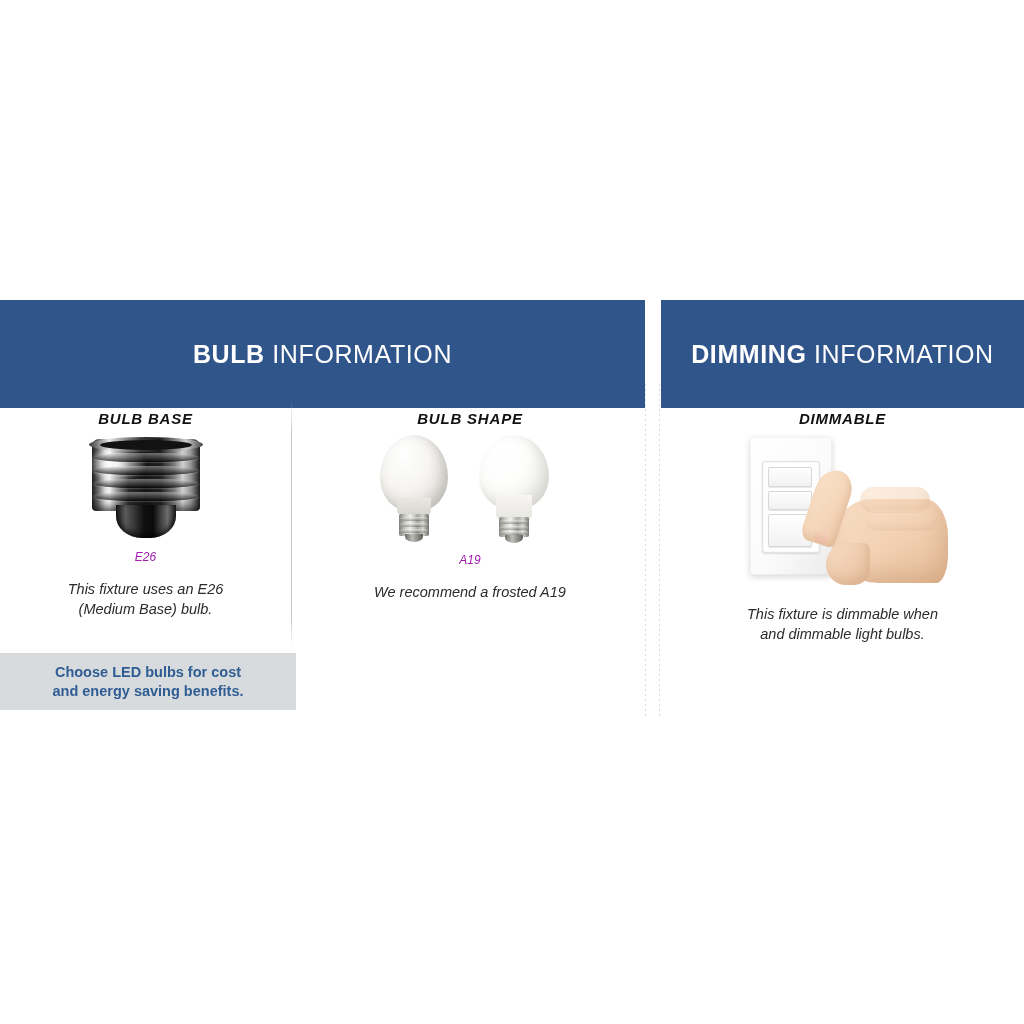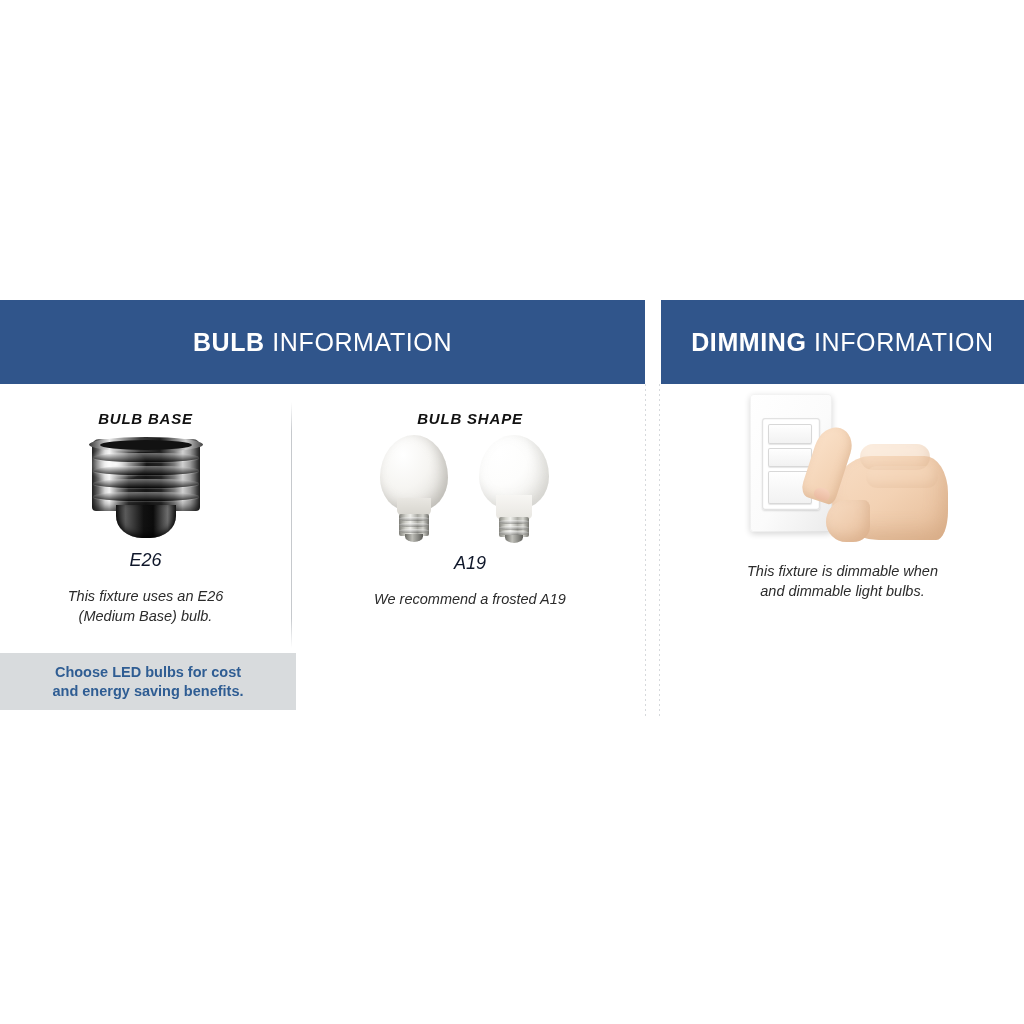--- a/index.html
+++ b/index.html
@@ -20,21 +20,21 @@
   #stage {
     position: absolute;
     left: 0; top: 0;
     width: 1024px; height: 1024px;
   }
 
   
   .band {
     position: absolute;
     top: 300px;
-    height: 84px;
+    height: 108px;
     background: #30558b;
     display: flex;
     align-items: center;
     justify-content: center;
   }
   #band-left  { left: 0px;   width: 645px; }
   #band-right { left: 661px; width: 363px; }
 
   .band-title {
     color: #ffffff;
@@ -70,22 +70,22 @@
     letter-spacing: 0.8px;
     margin-top: 26px;
   }
 
   .art {
     position: relative;
     margin: 0 auto;
   }
 
   .spec-label {
-    font-size: 18px;
-    color: #0f172a;
+    font-size: 12px;
+    color: #a21caf;
     font-weight: 400;
   }
 
   .desc {
     font-size: 14.5px;
     line-height: 1.35;
     color: #2b2b2b;
     font-weight: 400;
   }
 
@@ -388,20 +388,21 @@
 
   <div id="led-callout">
     <div class="callout-text">
       <div>Choose LED bulbs for cost</div>
       <div>and energy saving benefits.</div>
     </div>
   </div>
 
   <div class="panel" id="panel-right">
     <div class="col" id="col-dim">
+      <div class="col-title">DIMMABLE</div>
 
       <div class="dimmer-scene art">
         <div class="plate"></div>
         <div class="switch-frame"></div>
         <div class="sw-btn" id="sw-top"></div>
         <div class="sw-btn" id="sw-mid"></div>
         <div class="sw-btn" id="sw-rocker"></div>
 
         <div class="hand">
           <div class="palm"></div>

